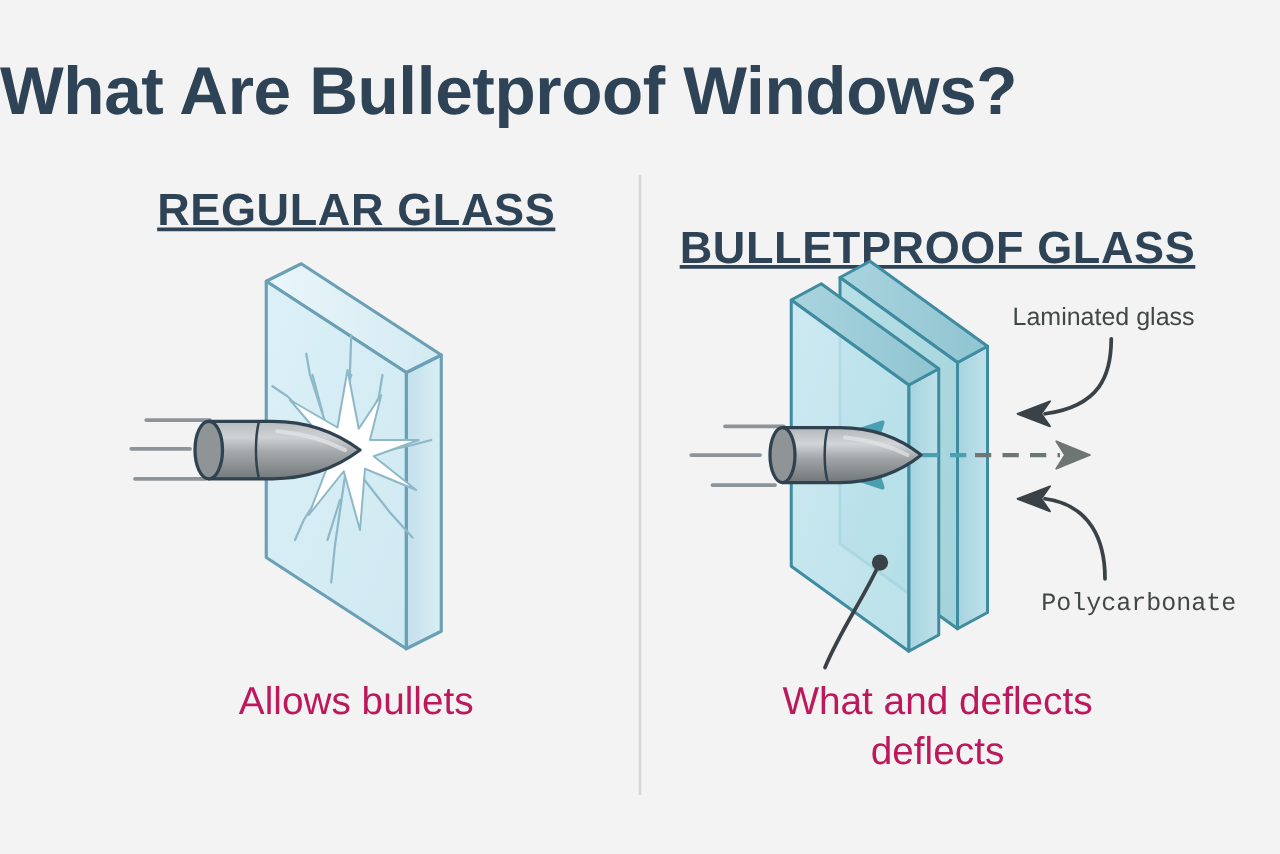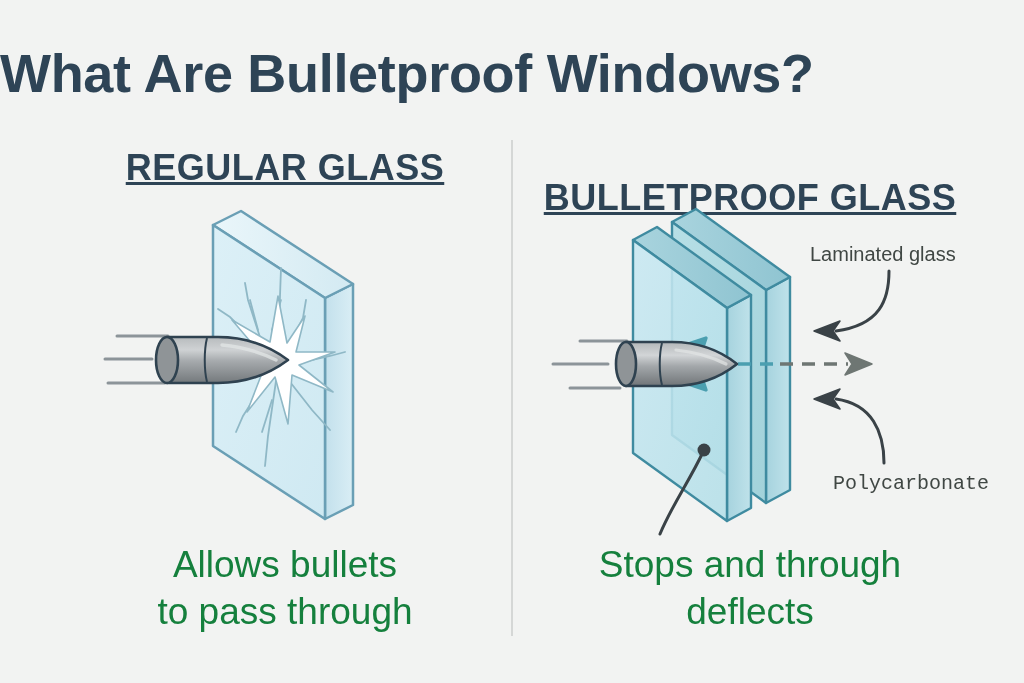--- a/index.html
+++ b/index.html
@@ -38,22 +38,22 @@
     color: #2e4456;
     letter-spacing: 0.5px;
     text-align: center;
     text-decoration: underline;
   }
   .col-heading.left  { left: 60px;  width: 450px; }
   .col-heading.right { left: 525px; width: 450px; margin-top: 30px; }
 
   .caption {
     position: absolute;
-    font-size: 37px;
-    color: #15803d;
+    font-size: 31px;
+    color: #be185d;
     line-height: 1.28;
     text-align: center;
   }
   .caption.left  { left: 60px;  top: 541px; width: 450px; }
   .caption.right { left: 525px; top: 541px; width: 450px; }
 
   .annot {
     position: absolute;
     font-size: 20px;
     color: #404744;
@@ -233,21 +233,20 @@
       </g>
     </g>
   </svg>
 
   <div class="annot laminated">Laminated glass</div>
 
   <div class="annot poly">Polycarbonate</div>
 
   <div class="caption left">
     <div>Allows bullets</div>
-    <div>to pass through</div>
   </div>
 
   <div class="caption right">
-    <div>Stops and through</div>
+    <div>What and deflects</div>
     <div>deflects</div>
   </div>
 
 </div>
 
 </body></html>

